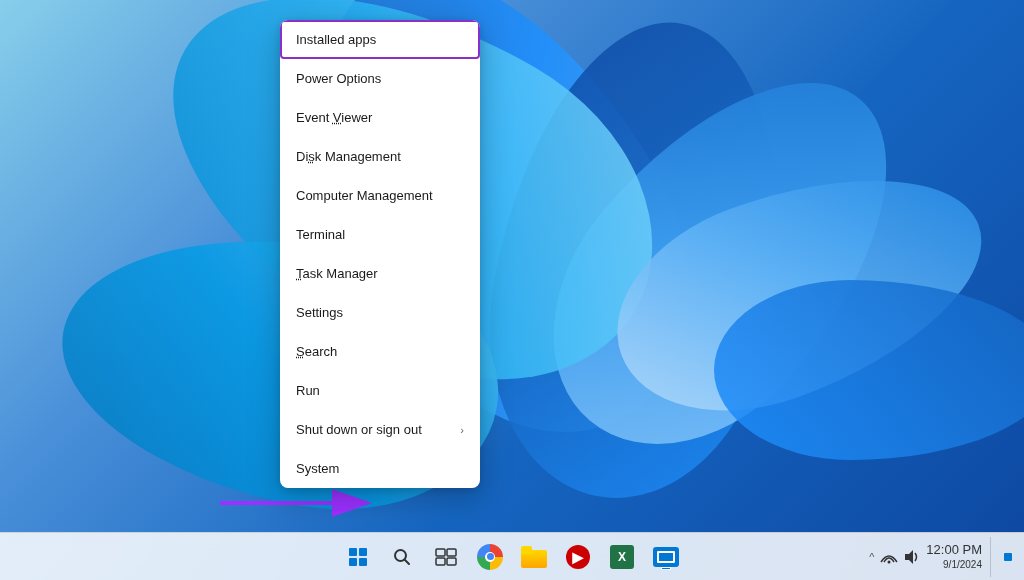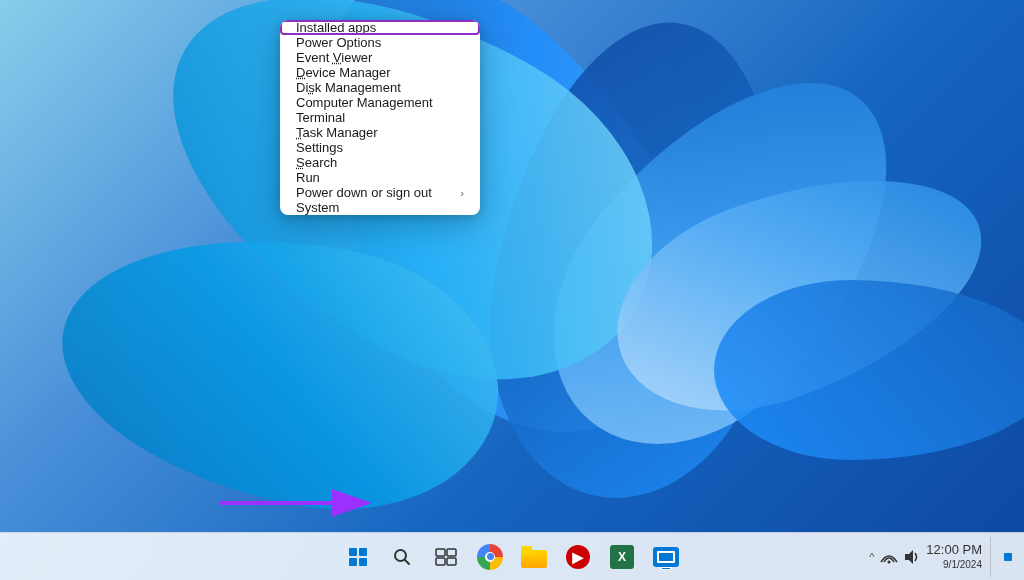--- a/index.html
+++ b/index.html
@@ -127,21 +127,21 @@
       top: 20px;
       width: 200px;
       background: #fff;
       border-radius: 8px;
       box-shadow: 0 8px 32px rgba(0,0,0,0.25), 0 2px 8px rgba(0,0,0,0.15);
       overflow: hidden;
       z-index: 100;
     }
 
     .menu-item {
-      padding: 0 16px;
+      padding: 12px 16px;
       font-size: 13px;
       color: #1a1a1a;
       cursor: pointer;
       display: flex;
       align-items: center;
       justify-content: space-between;
       white-space: nowrap;
       position: relative;
     }
 
@@ -222,23 +222,20 @@
     <div class="menu-item highlighted">
       <span>Installed apps</span>
     </div>
     <div class="menu-item">
       <span>Power Options</span>
     </div>
     <div class="menu-item">
       <span>Event <span class="underline">V</span>iewer</span>
     </div>
     <div class="menu-item">
-      <span><span class="underline">D</span>evice Manager</span>
-    </div>
-    <div class="menu-item">
       <span>Di<span class="underline">s</span>k Management</span>
     </div>
     <div class="menu-item">
       <span>Computer Management</span>
     </div>
     <div class="menu-item">
       <span>Terminal</span>
     </div>
     <div class="menu-item">
       <span><span class="underline">T</span>ask Manager</span>
@@ -246,21 +243,21 @@
     <div class="menu-item">
       <span>Settings</span>
     </div>
     <div class="menu-item">
       <span><span class="underline">S</span>earch</span>
     </div>
     <div class="menu-item">
       <span>Run</span>
     </div>
     <div class="menu-item">
-      <span>Power down or sign out</span>
+      <span>Shut down or sign out</span>
       <span class="arrow-right">›</span>
     </div>
     <div class="menu-item">
       <span>System</span>
     </div>
   </div>
 
   <div id="bottom-arrow">
     <svg width="160" height="30" viewBox="0 0 160 30">
       <defs>

